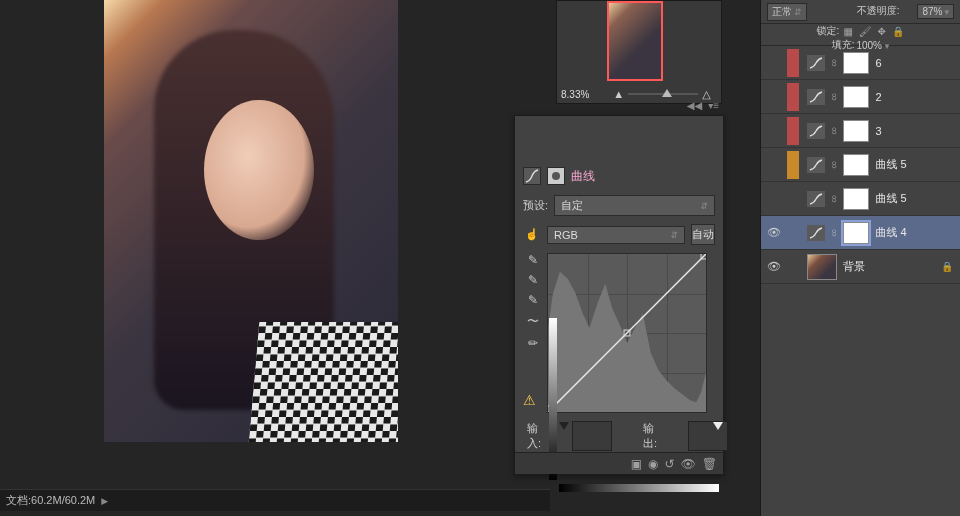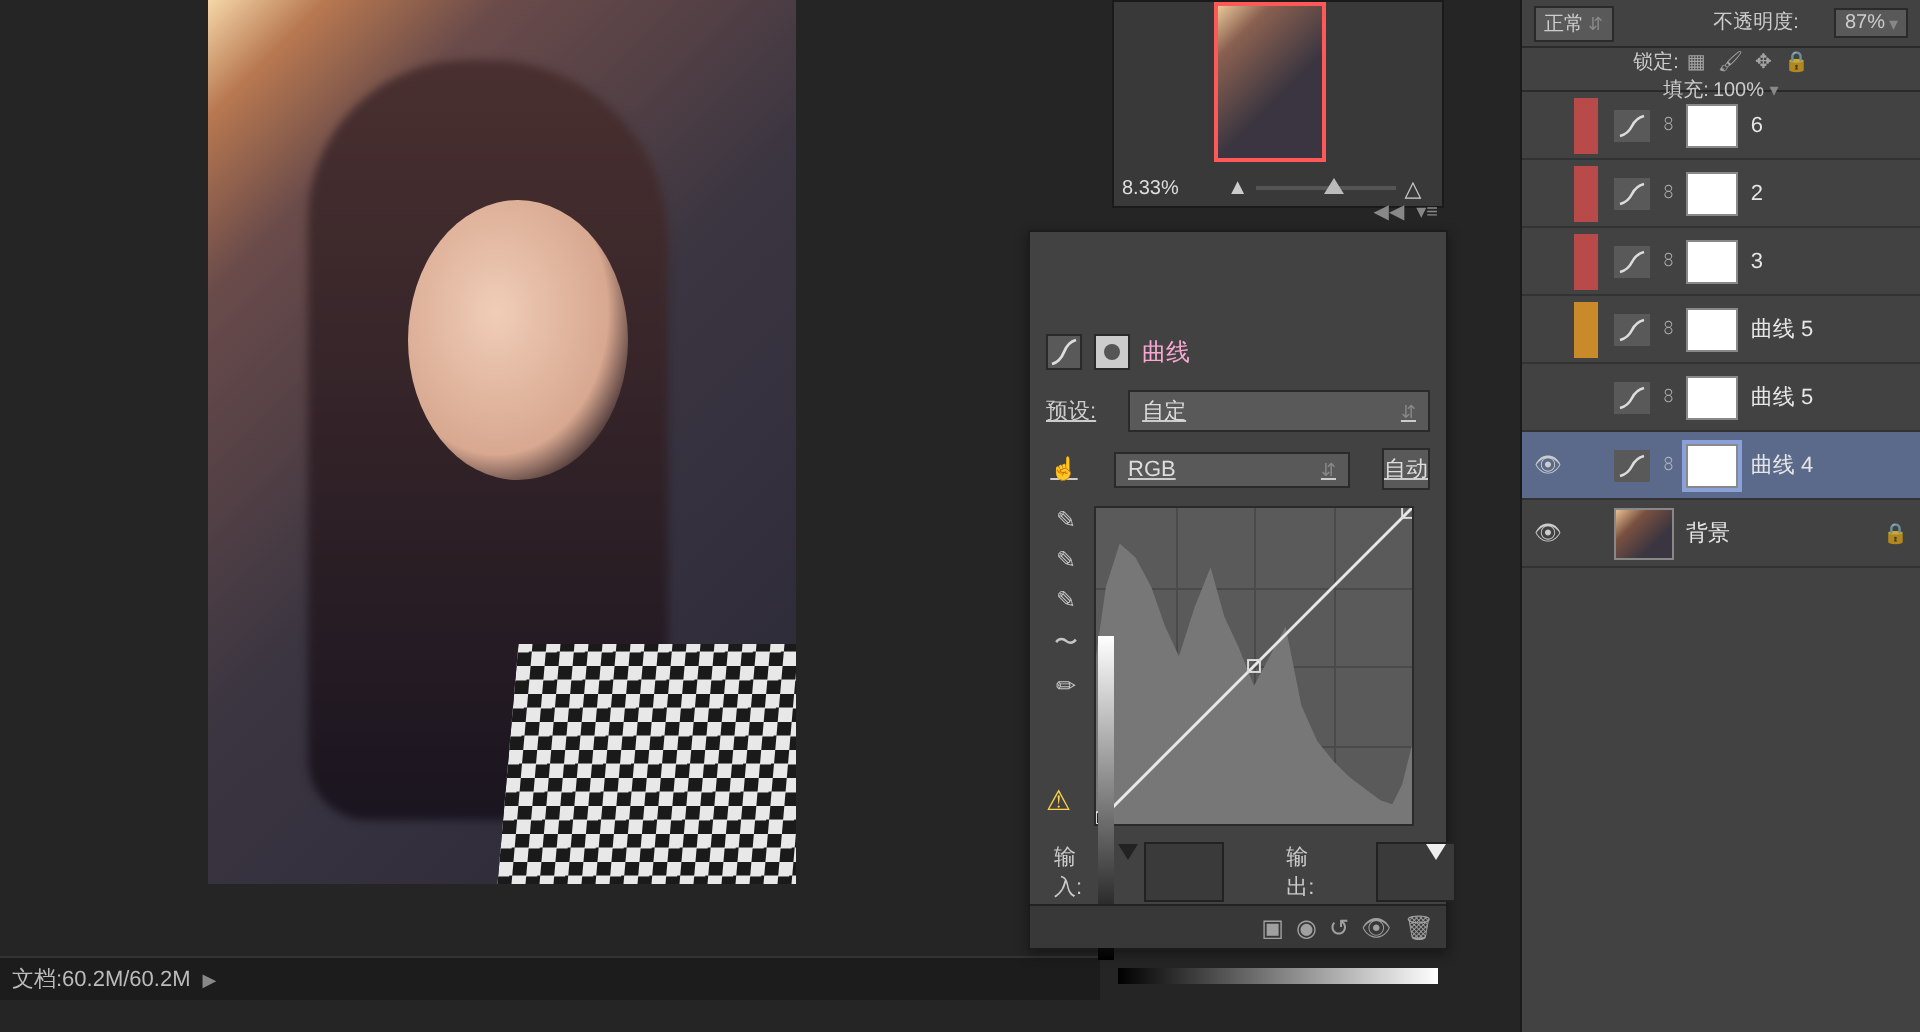--- a/index.html
+++ b/index.html
@@ -2,35 +2,35 @@
 <html><head>
 <meta charset="utf-8">
 <style>
   * { margin: 0; padding: 0; box-sizing: border-box; font-family: "Microsoft YaHei", sans-serif; }
   body { background: #252525; width: 960px; height: 516px; overflow: hidden; position: relative; color: #ccc; font-size: 11px; }
   .canvas-area { position: absolute; left: 0; top: 0; width: 550px; height: 490px; background: #252525; }
   .portrait { position: absolute; left: 104px; top: 0; width: 294px; height: 442px; background: linear-gradient(135deg, #f5d7a8 0%, #b87850 8%, #6a4b4a 20%, #3a3540 50%, #2a2838 100%); overflow: hidden; }
   .portrait::before { content:""; position:absolute; left:50px; top:30px; width:180px; height:380px; background: linear-gradient(180deg, #4a3030 0%, #1a1520 100%); border-radius: 80px 90px 20px 30px; filter: blur(2px); }
   .portrait::after { content:""; position:absolute; left:100px; top:100px; width:110px; height:140px; background: radial-gradient(ellipse at 40% 40%, #f0cdb8 0%, #d8a890 60%, transparent 80%); border-radius: 50%; }
   .checker { position:absolute; left:150px; bottom:0; width:200px; height:120px; background: repeating-conic-gradient(#1a1a1a 0% 25%, #e8e8e8 0% 50%) 0/14px 14px; transform: skewX(-5deg); }
-  .status-bar { position: absolute; left: 0; bottom: 16px; width: 550px; height: 22px; background: #1c1c1c; display: flex; align-items: center; padding: 0 6px; color: #bbb; border-top:1px solid #333;}
+  .status-bar { position: absolute; left: 0; bottom: 5px; width: 550px; height: 22px; background: #1c1c1c; display: flex; align-items: center; padding: 0 6px; color: #bbb; border-top:1px solid #333;}
   .status-bar .arrow { color:#888; margin:0 6px; font-size:9px; }
   .thumb-strip { position:absolute; left:556px; top:0; width:166px; height:104px; background:#393939; border:1px solid #1a1a1a;}
   .thumb { position:absolute; left:50px; top:0; width:56px; height:80px; border:2px solid #ff5858; background: linear-gradient(135deg, #e8c898 0%, #8a6050 20%, #3a3540 60%); }
   .thumb-zoom { position:absolute; left:4px; bottom:3px; color:#ddd; font-size:10px; }
   .thumb-slider { position:absolute; left:50px; bottom:2px; width:110px; height:14px; display:flex; align-items:center; justify-content:center; gap:4px;}
   .thumb-slider .track{ width:70px; height:2px; background:#555; position:relative;}
   .thumb-slider .knob{ position:absolute; left:34px; top:-4px; width:0; height:0; border-left:5px solid transparent; border-right:5px solid transparent; border-bottom:8px solid #bbb;}
   .panel { position:absolute; left:514px; top:115px; width:210px; height:360px; background:#424242; border:1px solid #1c1c1c; box-shadow: 0 2px 6px rgba(0,0,0,.4);}
   .panel-tabs { height:22px; background:#333; display:flex; align-items:center; font-size:11px; color:#aaa; }
   .tab { padding:4px 8px; cursor:pointer; }
   .tab.active { background:#424242; color:#ddd; }
   .panel-title { display:flex; align-items:flex-end; gap:6px; padding:6px 8px; font-size:12px; color:#f9a8d4;margin-top:45px; }
   .icon-box { width:18px; height:18px; background:#595959; display:flex; align-items:center; justify-content:center; color:#ddd; font-size:10px; border:1px solid #2a2a2a;}
-  .row { display:flex; align-items:center; gap:16px; padding:4px 8px;text-decoration:underline; }
+  .row { display:flex; align-items:center; gap:6px; padding:4px 8px; }
   .select { flex:1; background:#595959; color:#ddd; padding:2px 6px; border:1px solid #2a2a2a; display:flex; justify-content:space-between; align-items:center; font-size:11px;}
   .btn   { background:#595959; color:#ddd; padding:2px 0; border:1px solid #2a2a2a; font-size:11px; cursor:pointer;}
   .curve-area { display:flex; padding:4px 8px 2px 8px; gap:4px; }
   .side-icons { width:20px; display:flex; flex-direction:column; gap:6px; align-items:center; color:#ddd; font-size:12px;}
   .side-icons span{ opacity:.85; cursor:pointer; }
   .curve-box { position:relative; width:160px; height:160px; background:#5a5a5a; border:1px solid #2a2a2a;}
   .grid-line { position:absolute; background:#4a4a4a; }
   .hist { position:absolute; left:0; bottom:0; width:100%; height:100%; }
   .diag { position:absolute; left:0; top:0; width:100%; height:100%; }
   .warn { position:absolute; left:8px; bottom:66px; color:#ffd24a; font-size:14px; }

